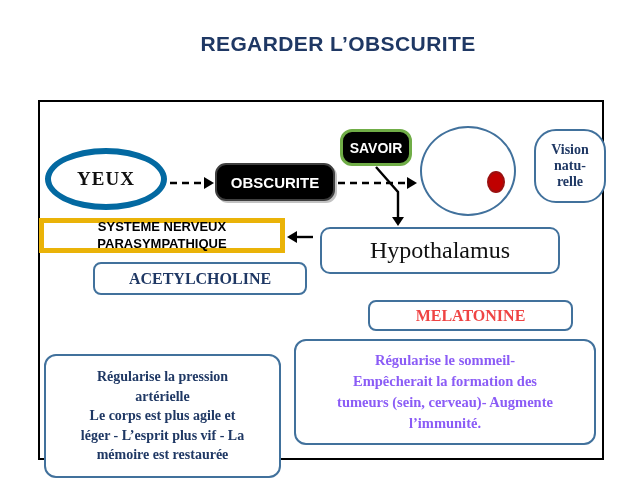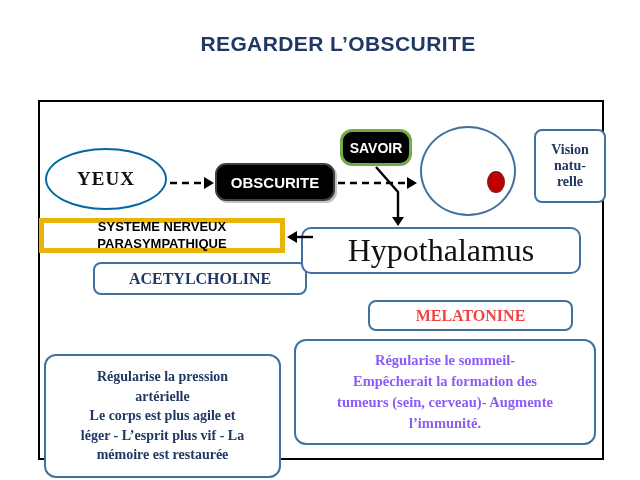--- a/index.html
+++ b/index.html
@@ -15,21 +15,21 @@
   .frame{
     position:absolute;left:38px;top:100px;width:562px;height:356px;
     border:2px solid #000;background:#fff;
   }
   .node{
     position:absolute;display:flex;align-items:center;justify-content:center;
     text-align:center;box-sizing:border-box;background:#fff;
   }
   .pre{white-space:pre-line;}
   .yeux{
-    left:45px;top:148px;width:122px;height:62px;border:2px solid #0369a1;
+    left:45px;top:148px;width:122px;height:62px;border:6px solid #0369a1;
     border-radius:50%;font-weight:bold;font-size:19px;color:#101010;
     letter-spacing:1px;
   }
   .obscurite{
     left:215px;top:163px;width:120px;height:38px;background:#000;
     border:2px solid #404040;border-radius:11px;color:#fff;
     font-family:"Liberation Sans", sans-serif;font-weight:bold;font-size:15px;
     box-shadow:2px 2px 0 rgba(120,120,120,.45);
   }
   .savoir{
@@ -41,35 +41,35 @@
     left:420px;top:126px;width:96px;height:90px;border:2px solid #41719c;
     border-radius:50%;
   }
   .pupil{
     position:absolute;left:487px;top:171px;width:18px;height:22px;
     background:#c00000;border:2px solid #9a1010;border-radius:50%;
     box-sizing:border-box;
   }
   .vision{
     left:534px;top:129px;width:72px;height:74px;border:2px solid #41719c;
-    border-radius:8px;font-weight:bold;font-size:14px;color:#1f3864;
+    border-radius:22px;font-weight:bold;font-size:14px;color:#1f3864;
     line-height:1.15;
   }
   .systeme{
     left:39px;top:218px;width:246px;height:35px;border:5px solid #eab308;
     font-family:"Liberation Sans", sans-serif;font-weight:bold;font-size:13px;
     color:#000;line-height:1.25;
   }
   .acetyl{
     left:45px;top:262px;width:214px;height:33px;border:2px solid #41719c;
     border-radius:8px;font-weight:bold;font-size:16px;color:#1f3864;margin-left:48px;
   }
   .hypo{
-    left:301px;top:227px;width:280px;height:47px;border:2px solid #41719c;
-    border-radius:10px;font-size:32px;color:#101010;
+    left:320px;top:227px;width:240px;height:47px;border:2px solid #41719c;
+    border-radius:10px;font-size:24px;color:#101010;
   }
   .mela{
     left:368px;top:300px;width:205px;height:31px;border:2px solid #41719c;
     border-radius:8px;font-weight:bold;font-size:16px;color:#ef4444;
   }
   .effect-left{
     left:44px;top:312px;width:237px;height:124px;border:2px solid #41719c;
     border-radius:12px;font-weight:bold;font-size:14px;color:#1f3864;
     line-height:1.4;
     margin-top:42px;

